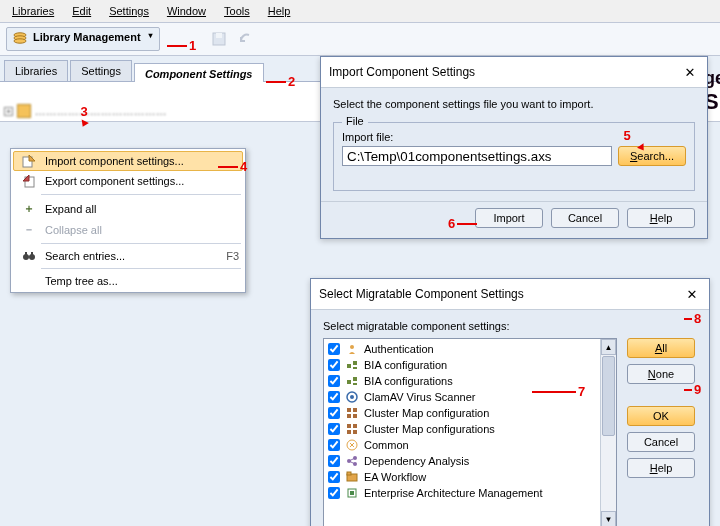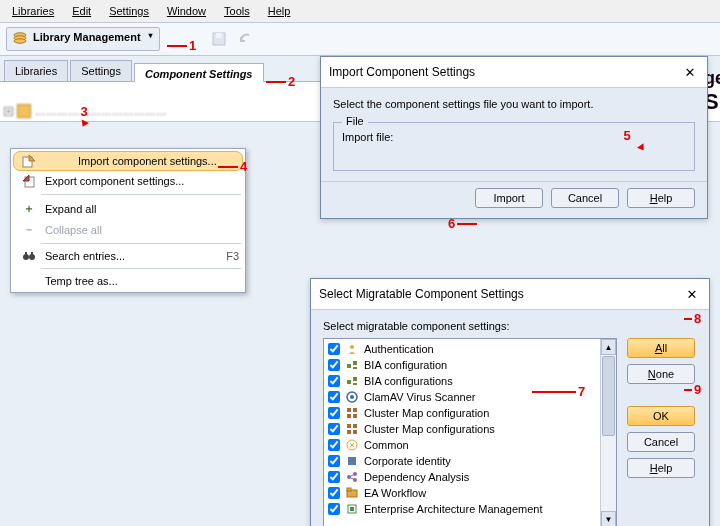--- a/index.html
+++ b/index.html
@@ -111,21 +111,21 @@
     display: flex;
     align-items: center;
     padding: 3px 4px;
     position: relative;
   }
   .ctxitem .iconarea {
     width: 24px; display:flex; align-items:center; justify-content:center;
     margin-right: 4px;
   }
   .ctxitem .short { margin-left: auto; color:#555; }
-  .ctxitem.hl { background: #ffe2a8; border:1px solid #e8b448; border-radius:7px; padding:2px 3px;gap:33px; }
+  .ctxitem.hl { background: #ffe2a8; border:1px solid #e8b448; border-radius:2px; padding:2px 3px; }
   .ctxsep { height:1px; background:#ccd3e0; margin:3px 2px 3px 28px; }
   .ctxitem.disabled { color:#9ca3af; }
   
   .dialog {
     position: absolute;
     background: #e4ebf4;
     border: 1px solid #7186aa;
     box-shadow: 0 2px 6px rgba(0,0,0,.2);
   }
   .dlg-import { left: 320px; top: 56px; width: 388px; }
@@ -375,20 +375,24 @@
 <div class="dialog dlg-import">
   <div class="dlg-title">
     <span>Import Component Settings</span>
     <span class="dlg-close">✕</span>
   </div>
   <div class="dlg-body">
     <div>Select the component settings file you want to import.</div>
     <div class="group">
       <span class="legend">File</span>
       <div style="margin-bottom:3px;">Import file:</div>
+      <div class="row">
+        <input class="text" value="C:\Temp\01componentsettings.axs" style="">
+        <div class="btn accent"><span class="ul">S</span>earch...</div>
+      </div>
     </div>
   </div>
   <div class="dlg-btnrow">
     <div class="btn">Import</div>
     <div class="btn">Cancel</div>
     <div class="btn"><span class="ul">H</span>elp</div>
   </div>
 </div>
 
 <div class="dialog dlg-migrate">
@@ -469,29 +473,20 @@
             </div>
             <div class="litem">
               <input type="checkbox" checked="" style="">
               <span class="ic">
                 <svg width="12" height="12">
                   <circle cx="6" cy="6" r="5" fill="none" stroke="#e2a54a"></circle>
                   <path d="M4 4 L8 8 M8 4 L4 8" stroke="#e2a54a"></path>
                 </svg>
               </span>
               <span>Common</span>
-            </div>
-            <div class="litem">
-              <input type="checkbox" checked="" style="">
-              <span class="ic">
-                <svg width="12" height="12">
-                  <rect x="2" y="2" width="8" height="8" fill="#5a7aaa"></rect>
-                </svg>
-              </span>
-              <span>Corporate identity</span>
             </div>
             <div class="litem">
               <input type="checkbox" checked="" style="">
               <span class="ic">
                 <svg width="12" height="12">
                   <circle cx="3" cy="6" r="2" fill="#8a6baa"></circle>
                   <circle cx="9" cy="3" r="2" fill="#8a6baa"></circle>
                   <circle cx="9" cy="9" r="2" fill="#8a6baa"></circle>
                   <path d="M3 6 L9 3 M3 6 L9 9" stroke="#8a6baa"></path>
                 </svg>

